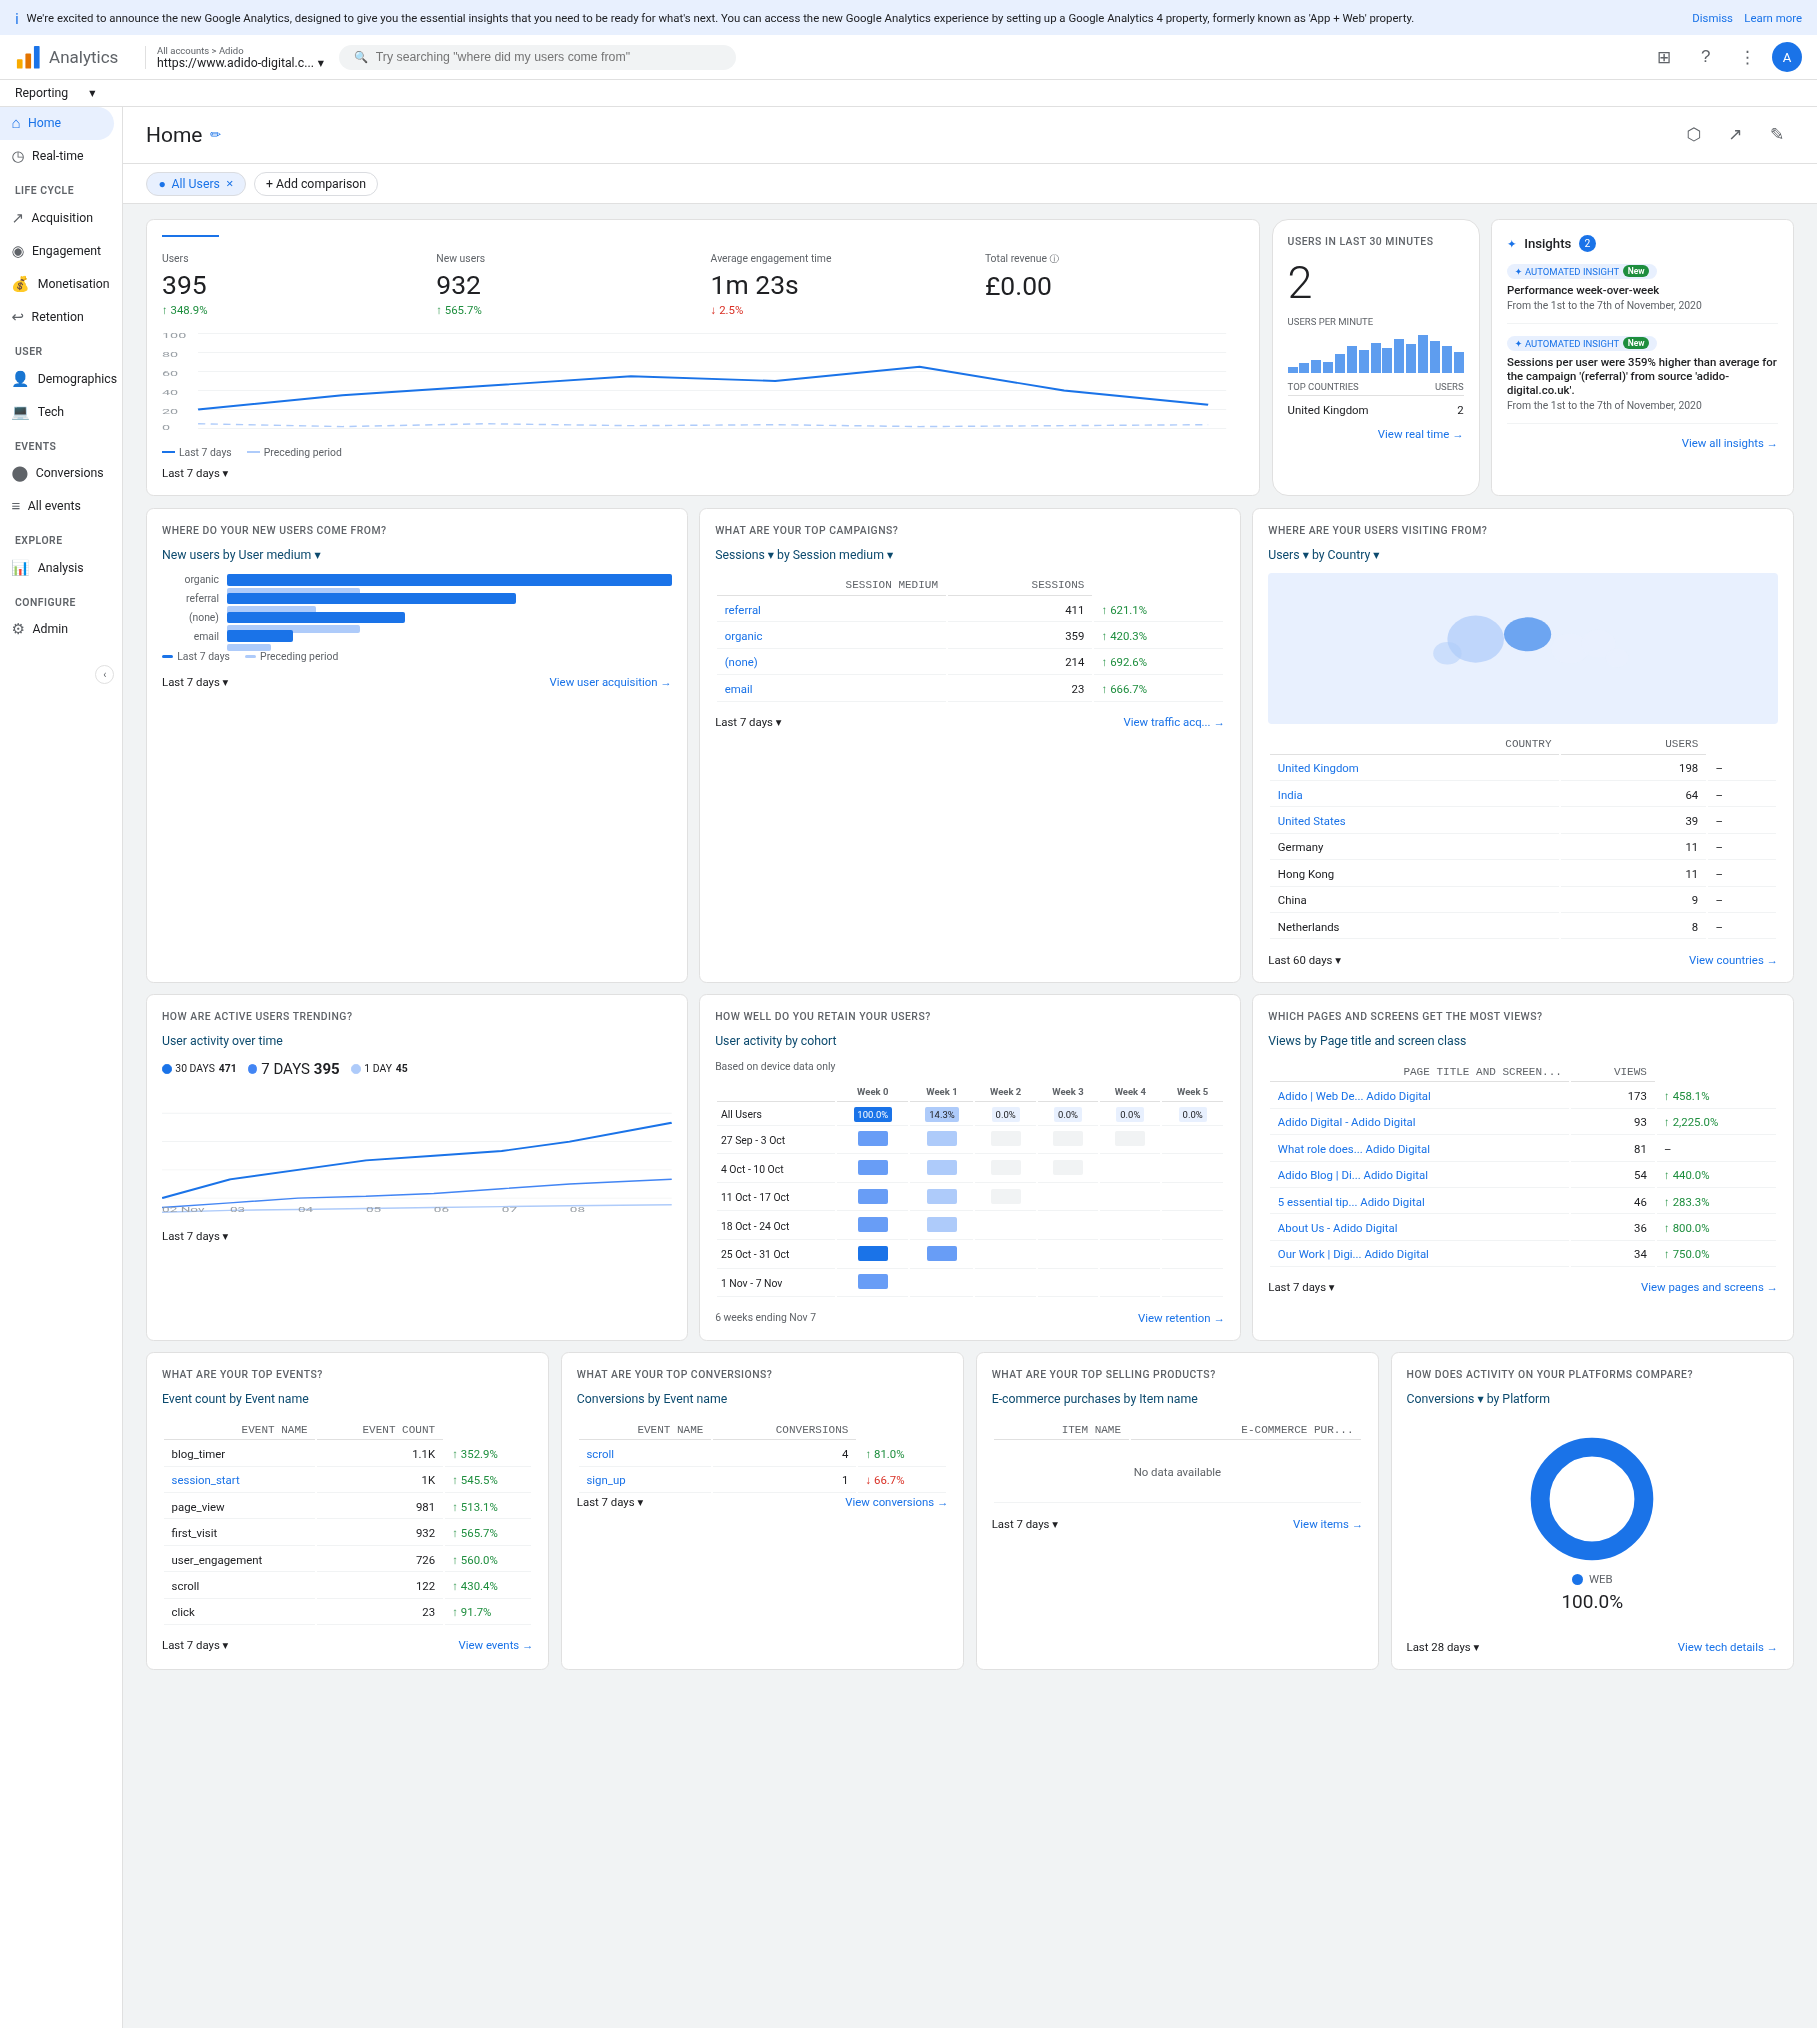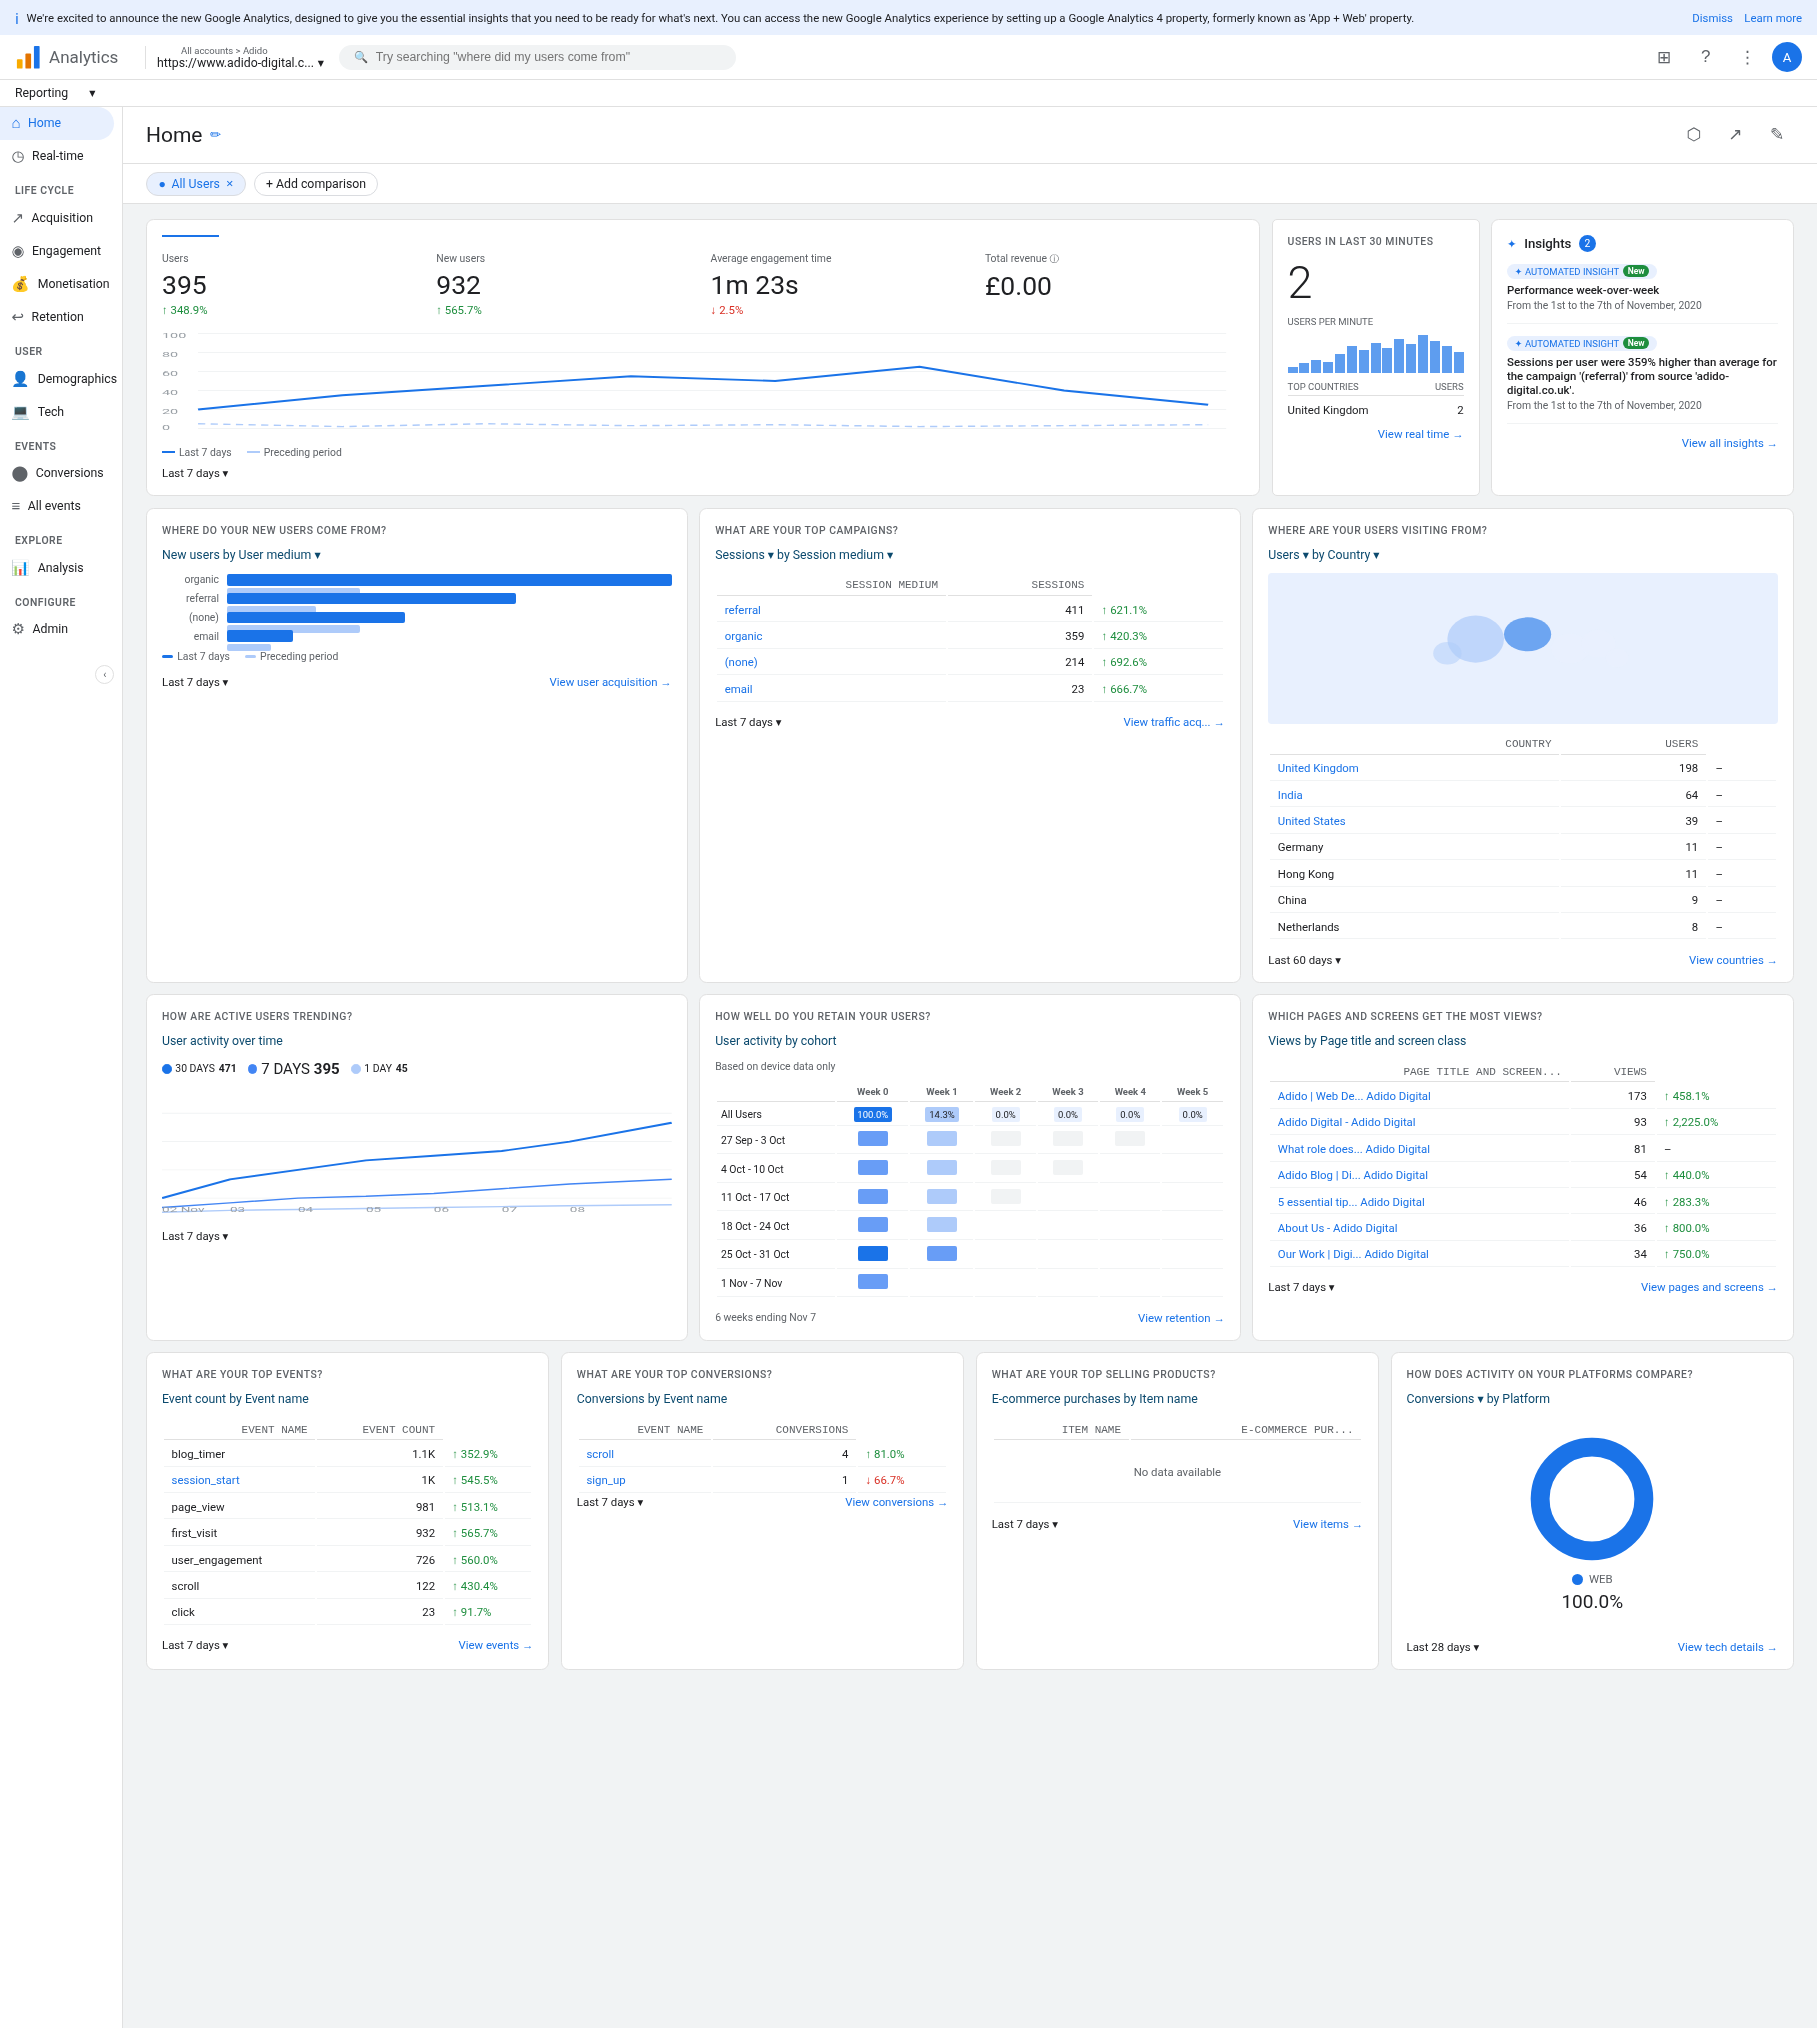--- a/index.html
+++ b/index.html
@@ -32,21 +32,21 @@
       top: 0;
       z-index: 100;
     }
     .header-logo { display: flex; align-items: center; gap: 7.6px; margin-right: 15px; }
     .account-selector {
       display: flex;
       flex-direction: column;
       margin-right: 15px;
       cursor: pointer;
     }
-    .account-breadcrumb { font-size: 9.5px; color: #5f6368; margin-left: 24px; }
+    .account-breadcrumb { font-size: 9.5px; color: #5f6368; }
     .account-url { font-size: 12.3px; color: #202124; display: flex; align-items: center; gap: 3.8px; }
     .search-bar {
       flex: 1;
       max-width: 397px;
       background: #f1f3f4;
       border-radius: 23px;
       display: flex;
       align-items: center;
       padding: 5.7px 15px;
       gap: 7.6px;
@@ -155,21 +155,21 @@
     .metric-change { font-size: 11.4px; margin-top: 1.9px; }
     .metric-change.up { color: #1e8e3e; }
     .metric-change.down { color: #d93025; }
     
     
     .chart-area { position: relative; height: 114px; margin: 7.6px 0; }
     .chart-legend { display: flex; align-items: center; gap: 15px; font-size: 10.4px; color: #5f6368; margin-top: 7.6px; }
     .chart-timeframe { font-size: 11.4px; color: #202124; display: flex; align-items: center; gap: 3.8px; cursor: pointer; margin-top: 7.6px; }
     
     
-    .realtime-card { background: #fff; border: 0.9px solid #e0e0e0; border-radius: 5px; padding: 15px; }
+    .realtime-card { background: #fff; border: 0.9px solid #e0e0e0; border-radius: 16px; padding: 15px; }
     .realtime-number { font-size: 45px; font-weight: 300; color: #202124; }
     .mini-bars { display: flex; align-items: flex-end; gap: 1.9px; height: 38px; margin: 7.6px 0; }
     .mini-bar { background: #1a73e8; opacity: 0.7; flex: 1; }
     .countries-table { margin-top: 7.6px; }
     .countries-table-header { display: grid; grid-template-columns: 1fr auto; font-size: 9.5px; color: #5f6368; text-transform: uppercase; border-bottom: 0.9px solid #e0e0e0; padding-bottom: 3.8px; margin-bottom: 3.8px; }
     .countries-row { display: grid; grid-template-columns: 1fr auto; font-size: 11.4px; padding: 2.8px 0; }
     .view-realtime { color: #1a73e8; font-size: 11.4px; text-align: right; margin-top: 7.6px; cursor: pointer; display: flex; align-items: center; justify-content: flex-end; gap: 3.8px; }
     
     
     .insights-card { background: #fff; border: 0.9px solid #e0e0e0; border-radius: 7.6px; padding: 15px; }

